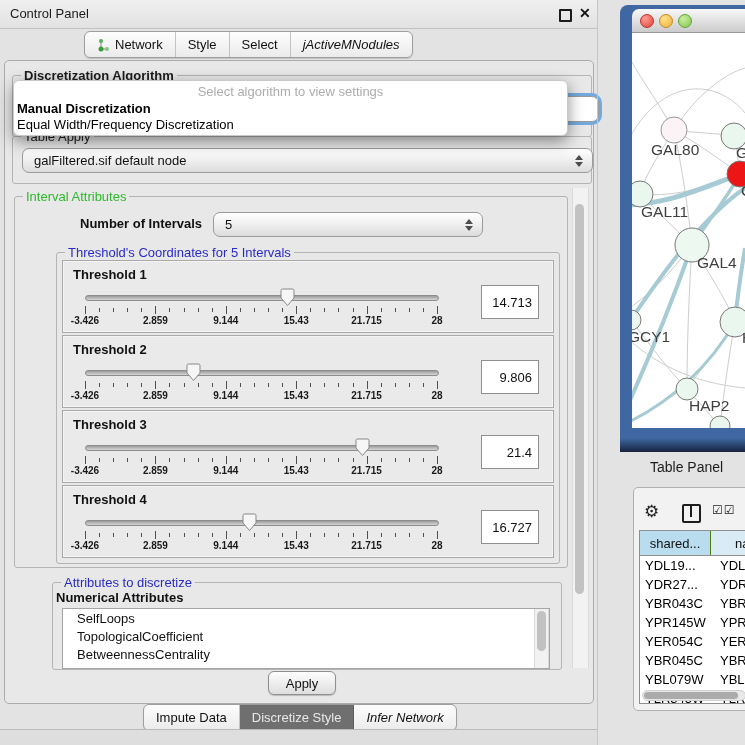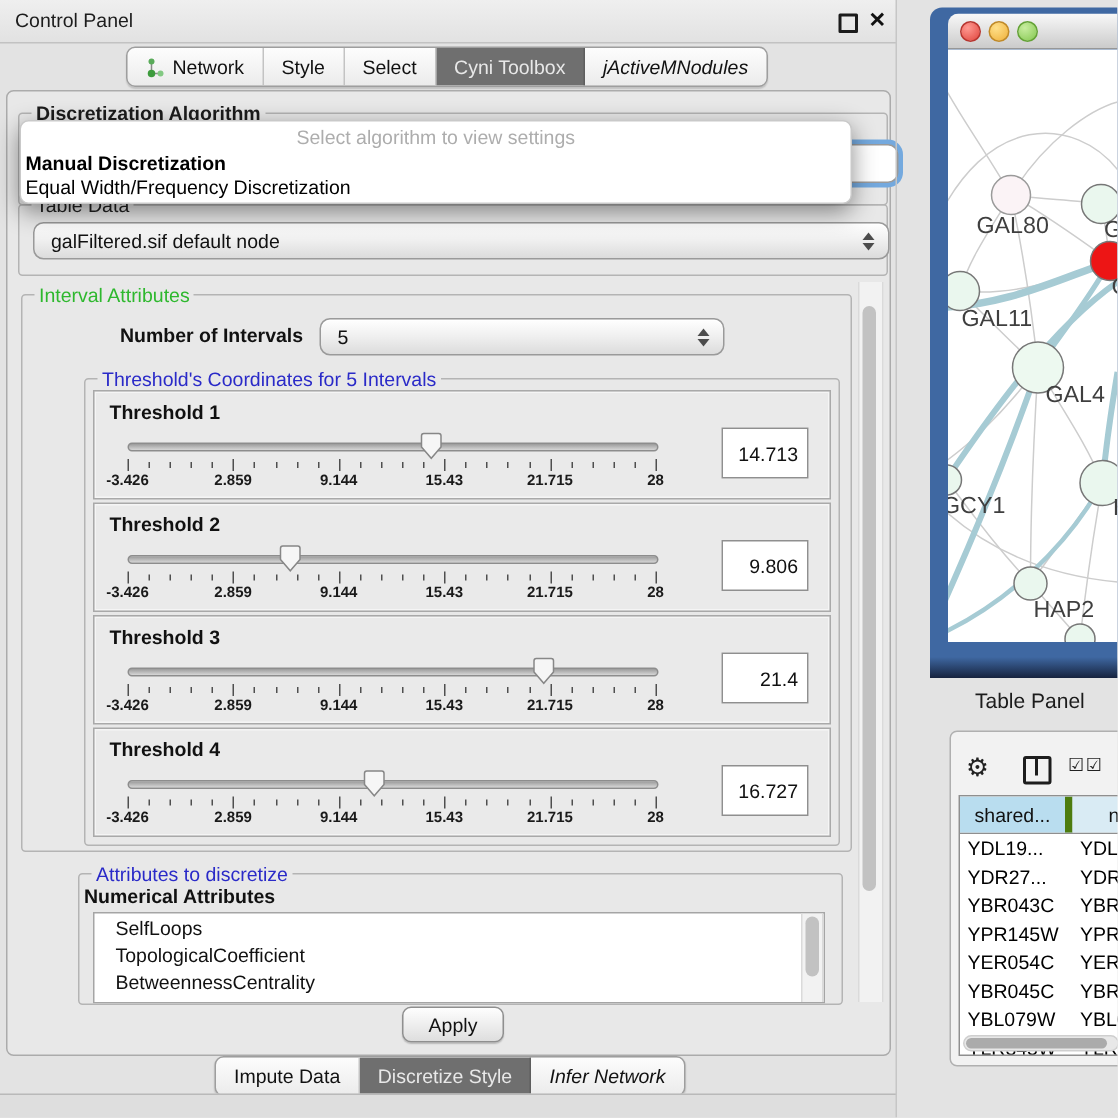--- a/index.html
+++ b/index.html
@@ -104,21 +104,21 @@
     border:1px solid #b0b0b0;border-radius:5px;}
   .tp-gear{left:644px;top:501px;font-size:17px;color:#222;}
   .tp-split{left:682px;top:504px;width:15px;height:15px;border:2px solid #1d1d1d;border-radius:2px;}
   .tp-split-mid{position:absolute;left:6px;top:0;width:2px;height:11px;background:#1d1d1d;}
   .tp-checks{left:712px;top:503px;font-size:12px;color:#222;letter-spacing:1px;}
   .ttable{left:639px;top:530px;width:110px;height:172px;background:#fff;
     border:1px solid #8f8f8f;overflow:hidden;}
   .thead{position:absolute;left:0;top:0;width:200px;height:24px;display:flex;
     border-bottom:1px solid #8f8f8f;font-size:13px;color:#111;}
   .thcell{display:flex;align-items:center;background:#b9ddef;}
-  .thcell.c0{width:70px;justify-content:center;border-right:5px solid #4d7c0f;}
+  .thcell.c0{width:70px;justify-content:center;border-right:1px solid #4d7c0f;}
   .thcell.c1{flex:1;padding-left:24px;background:#d9ebf4;}
   .tbody{position:absolute;left:0;top:25px;width:200px;}
   .trow{display:flex;height:19px;align-items:center;font-size:13px;color:#000;}
   .tcell.c0{width:66px;padding-left:5px;white-space:nowrap;overflow:hidden;}
   .tcell.c1{padding-left:9px;white-space:nowrap;}
   .net-icon{width:13px;height:14px;}
 </style>
 </head>
 <body>
 
@@ -138,37 +138,34 @@
         <circle cx="10" cy="11" r="2" fill="#83c983"></circle>
       </svg>
       <span>Network</span>
     </div>
     <div class="tab">
         <span>Style</span>
       </div>
     <div class="tab">
         <span>Select</span>
       </div>
-    <div class="tab selected">
-        <span>Cyni Toolbox</span>
-      </div>
     <div class="tab">
         <span>jActiveMNodules</span>
       </div>
   </div>
 
   <div class="abs card"></div>
 
   <div class="abs groupbox" style="left:12px;top:75px;width:578px;height:60px;">
     <div class="grouptitle t-black">Discretization Algorithm</div>
   </div>
   <div class="abs combo focus-ring" style="left:22px;top:96px;width:538px;height:24px;background:#fff;"></div>
 
   <div class="abs groupbox" style="left:12px;top:136px;width:578px;height:46px;">
-    <div class="grouptitle" style="color:#222;">Table Data</div>
+    <div class="grouptitle" style="color:#222;">Table Apply</div>
   </div>
   <div class="abs combo" style="left:22px;top:148px;width:532px;height:23px;">
     <span>galFiltered.sif default node</span>
     <span class="stepper">
         <span class="arr-up"></span>
         <span class="arr-dn"></span>
       </span>
   </div>
 
   <div class="abs vsb-track" style="left:572px;top:188px;width:15px;height:480px;">

